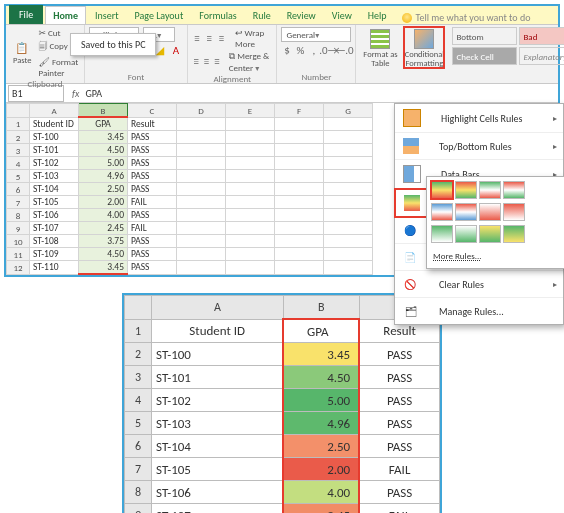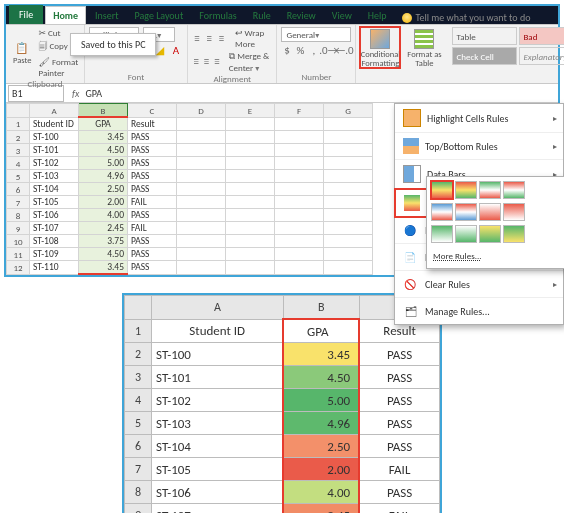--- a/index.html
+++ b/index.html
@@ -8,21 +8,21 @@
     font-size: 11px;
     background: #fff;
     color: #333;
   }
   .frame {
     border: 2px solid #3fa5d8;
     margin: 4px;
   }
   
   .titlebar {
-    background: #0f172a;
+    background: #fef9c3;
     display: flex;
     align-items: flex-end;
     height: 18px;
   }
   .tabs {
     display: flex;
     gap: 2px;
     align-items: flex-end;
     font-size: 10px;
     padding-left: 3px;
@@ -180,21 +180,21 @@
     position:absolute;
     left: 388px; top: 0px;
     width: 168px;
     background:#fff;
     border:1px solid #b0b0b0;
     box-shadow: 2px 3px 6px rgba(0,0,0,.3);
     font-size:10px;
     z-index: 10;
   }
   .cfmenu .item {
-    display:flex; align-items:center; gap:6px;
+    display:flex; align-items:center; gap:20px;
     padding: 5px 8px;
     border-bottom: 1px solid #eee;
     position: relative;
   }
   .cfmenu .item:last-child { border-bottom:none; }
   .cfmenu .item .mic { width:16px; height:16px; display:inline-flex; align-items:center; justify-content:center; }
   .cfmenu .item .arrow { position:absolute; right:6px; font-size:8px; color:#666; }
   .cfmenu .item.hot {
     border:2px solid #e63b2e;
     margin:-1px;
@@ -361,31 +361,31 @@
           <span class="smicon">,</span>
           <span class="smicon">.0→</span>
           <span class="smicon">←.0</span>
         </div>
       </div>
       <div class="glabel">Number</div>
     </div>
 
     <div class="group" style="flex:1; border-right:none">
       <div class="row" style="align-items:flex-start">
+        <div class="bigbtn">
+          <span class="ic" style="background:repeating-linear-gradient(#8bc34a,#8bc34a 3px,#fff 3px,#fff 5px);border:1px solid #999"></span>
+          <span>Format as Table</span>
+        </div>
         <div class="bigbtn cf-highlight">
           <span class="ic" style="background:linear-gradient(135deg,#f6b26b,#6fa8dc);border:1px solid #999"></span>
           <span>Conditional Formatting</span>
         </div>
-        <div class="bigbtn">
-          <span class="ic" style="background:repeating-linear-gradient(#8bc34a,#8bc34a 3px,#fff 3px,#fff 5px);border:1px solid #999"></span>
-          <span>Format as Table</span>
-        </div>
         <div style="display:grid; grid-template-columns:auto auto; gap:2px; margin-left:4px">
           <div class="stylebox">
-              <span>Table</span>
+              <span>Bottom</span>
             </div>
           <div class="stylebox" style="background:#f4c7c3;color:#9c0006">
               <span>Bad</span>
             </div>
           <div class="stylebox" style="background:#a9a9a9;color:#fff">
               <span>Check Cell</span>
             </div>
           <div class="stylebox" style="color:#888;font-style:italic">
               <span>Explanatory...</span>
             </div>

